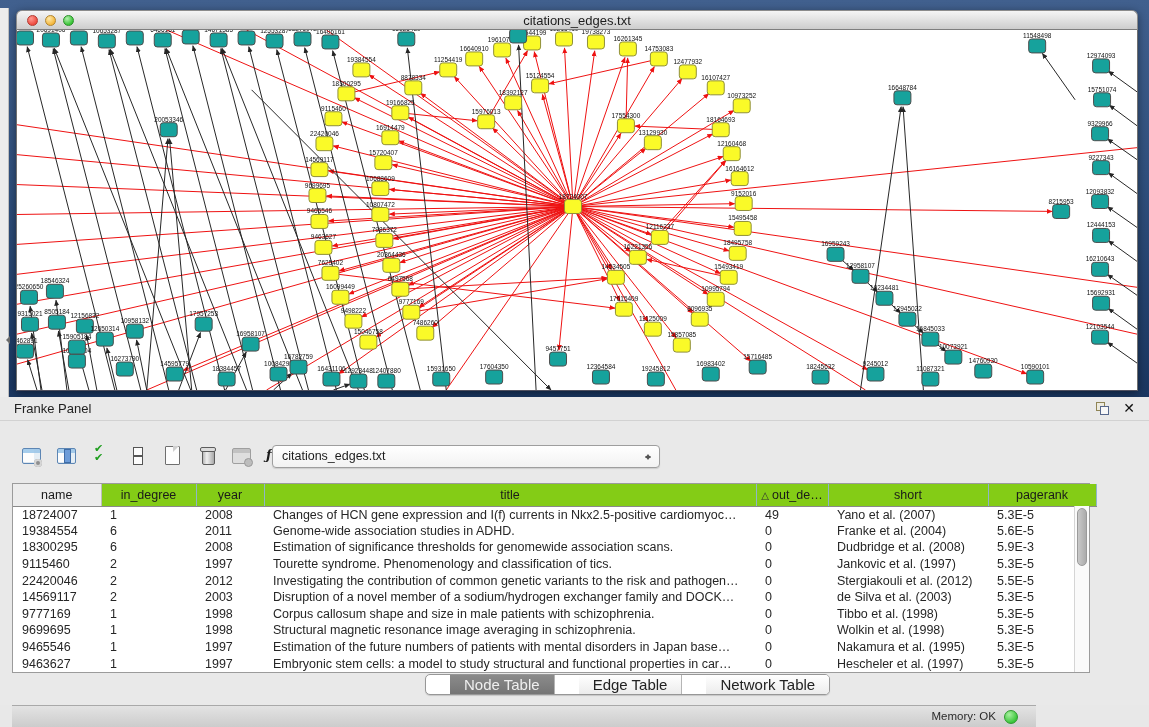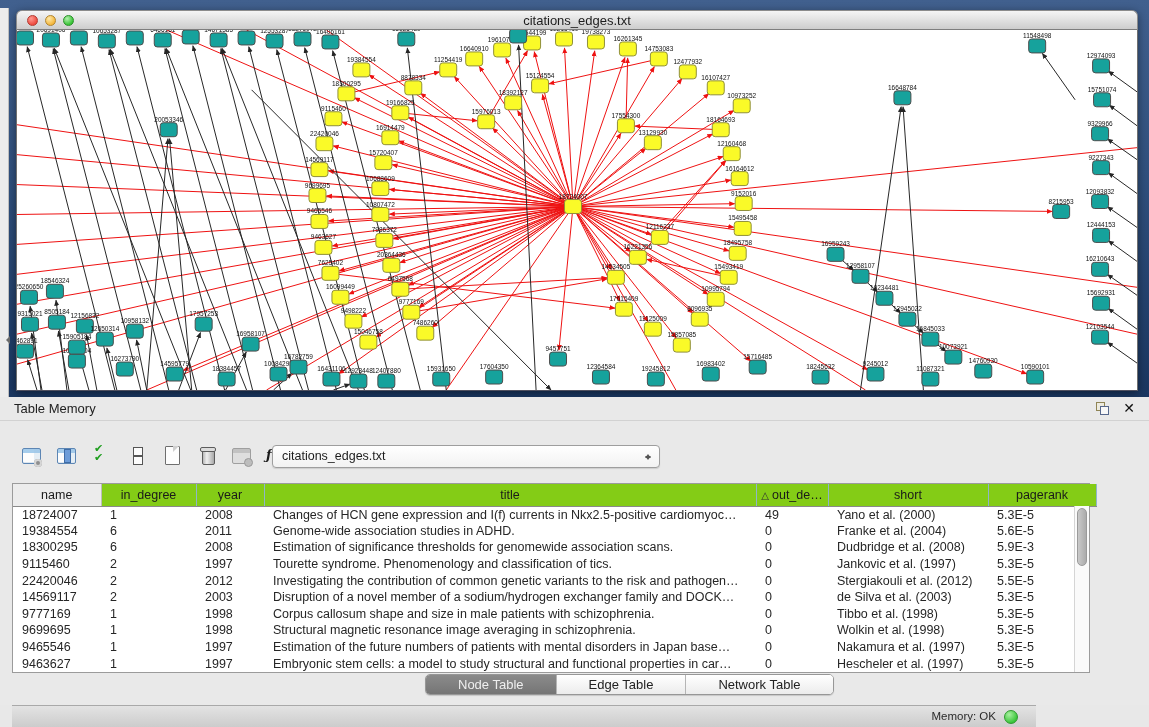--- a/index.html
+++ b/index.html
@@ -102,22 +102,22 @@
   .c0{width:88px}.c1{width:95px}.c2{width:68px}.c3{width:492px}.c4{width:72px}.c5{width:160px}.c6{width:108px}
   .sort-glyph { font-family:"DejaVu Sans", sans-serif; font-size:10px; margin-right:3px; color:#333; }
   .vscroll { position:absolute; right:0; top:22px; bottom:0; width:15px; background:#fafafa;
     border-left:1px solid #d5d5d5; }
   .vscroll .thumb { position:absolute; left:2px; top:2px; width:10px; height:58px; border-radius:6px;
     background:linear-gradient(90deg,#c9c9c9,#ababab); border:1px solid #9a9a9a; }
 
   .seg-tabs { position:absolute; left:425px; top:277px; height:21px; display:flex;
     border:1px solid #979797; border-radius:5px; overflow:hidden; background:#fff;
     box-shadow:0 1px 1px rgba(0,0,0,.15); }
-  .seg { padding:0 32px; font-size:13px; line-height:19px; color:#222;
-    background:linear-gradient(#ffffff,#ececec); border-right:1px solid #b5b5b5; }
+  .seg { padding:0 14px; font-size:15px; line-height:19px; color:#222;
+    background:linear-gradient(#ffffff,#ececec); border-right:1px solid #b5b5b5;margin-left:24px; }
   .seg:last-child { border-right:none; }
   .seg.active { background:linear-gradient(#8b8b8b,#757575); color:#efefef; }
 
   .statusbar { position:absolute; left:0; top:705px; width:1024px; height:22px;
     background:linear-gradient(#e3e3e3,#cccccc); border-top:1px solid #a9a9a9;margin-left:12px; }
   .statusbar .mem { position:absolute; right:40px; top:4px; font-size:11.5px; color:#2b2b2b; }
   .green-dot { position:absolute; right:18px; top:4px; width:14px; height:14px; border-radius:50%;
     background:radial-gradient(circle at 35% 30%,#a8f0a0,#35c335 75%); border:1px solid #2f9a2f; }
 </style>
 </head>
@@ -532,21 +532,21 @@
           </svg>
       </div>
     </div>
     <div class="gutter">
       <span class="collapse-marker"></span>
     </div>
   </div>
 
   <div class="bottom-panel">
     <div class="panel-header">
-      <span class="panel-title">Table Memory</span>
+      <span class="panel-title">Franke Panel</span>
       <span class="hdr-btns">
         <span class="float-icon"></span>
         <span class="close-icon">✕</span>
       </span>
     </div>
 
     <div class="toolbar" id="toolbar">
         <button class="tool">
           <span class="ticon ticon-table-settings"></span>
         </button>
@@ -591,21 +591,21 @@
               <th class="c6">pagerank</th>
             </tr>
           </thead>
         <tbody id="tbody">
             <tr>
               <td class="c0">18724007</td>
               <td class="c1">1</td>
               <td class="c2">2008</td>
               <td class="c3">Changes of HCN gene expression and I(f) currents in Nkx2.5-positive cardiomyoc…</td>
               <td class="c4">49</td>
-              <td class="c5">Yano et al. (2000)</td>
+              <td class="c5">Yano et al. (2007)</td>
               <td class="c6">5.3E-5</td>
             </tr>
             <tr>
               <td class="c0">19384554</td>
               <td class="c1">6</td>
               <td class="c2">2011</td>
               <td class="c3">Genome-wide association studies in ADHD.</td>
               <td class="c4">0</td>
               <td class="c5">Franke et al. (2004)</td>
               <td class="c6">5.6E-5</td>
@@ -663,21 +663,21 @@
               <td class="c4">0</td>
               <td class="c5">Wolkin et al. (1998)</td>
               <td class="c6">5.3E-5</td>
             </tr>
             <tr>
               <td class="c0">9465546</td>
               <td class="c1">1</td>
               <td class="c2">1997</td>
               <td class="c3">Estimation of the future numbers of patients with mental disorders in Japan base…</td>
               <td class="c4">0</td>
-              <td class="c5">Nakamura et al. (1997)</td>
+              <td class="c5">Nakamura et al. (1995)</td>
               <td class="c6">5.3E-5</td>
             </tr>
             <tr>
               <td class="c0">9463627</td>
               <td class="c1">1</td>
               <td class="c2">1997</td>
               <td class="c3">Embryonic stem cells: a model to study structural and functional properties in car…</td>
               <td class="c4">0</td>
               <td class="c5">Hescheler et al. (1997)</td>
               <td class="c6">5.3E-5</td>

